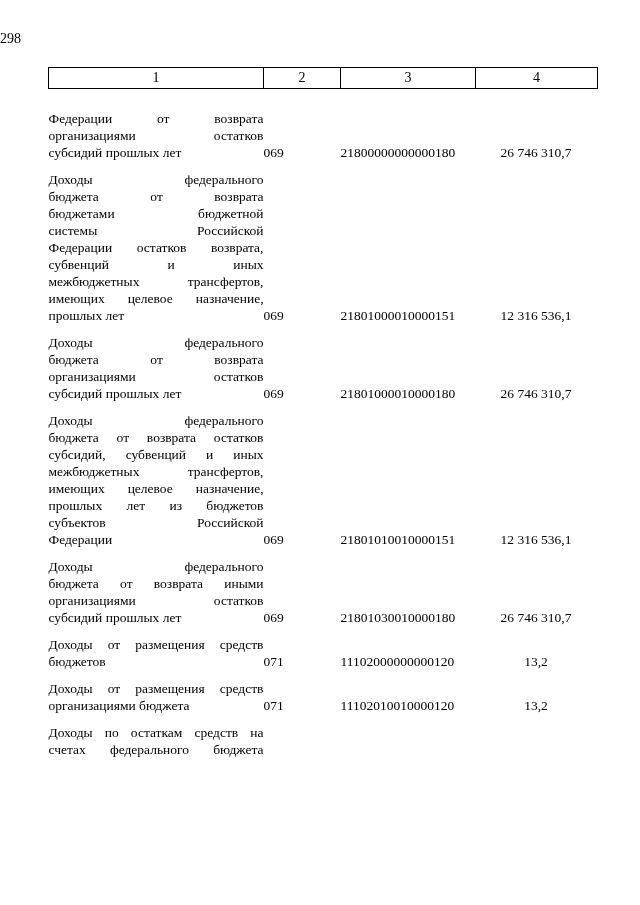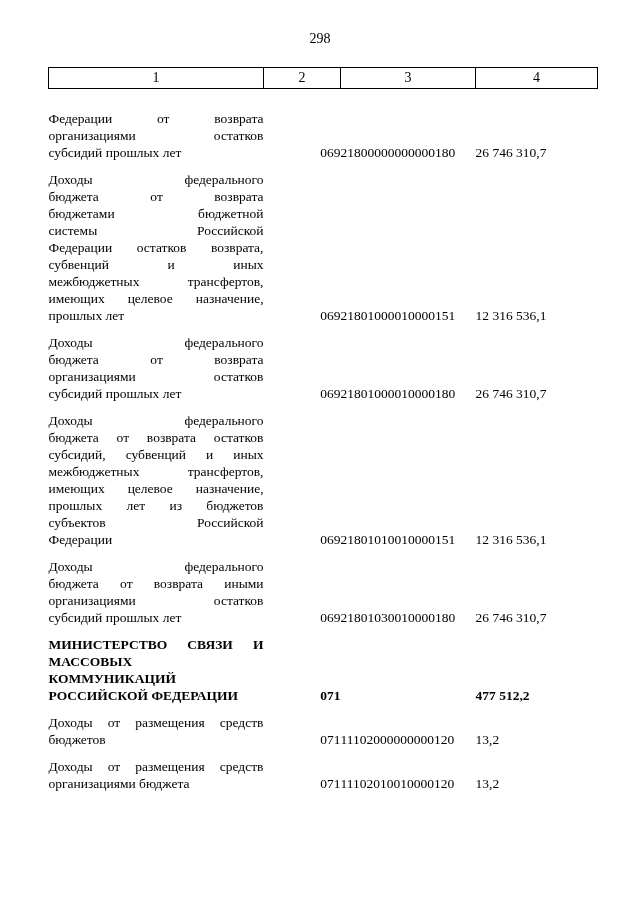--- a/index.html
+++ b/index.html
@@ -9,21 +9,21 @@
     width: 640px;
     height: 905px;
     background: #ffffff;
     color: #000;
     font-family: "Liberation Serif", serif;
     font-size: 13.5px;
     overflow: hidden;
   }
   .page-number {
     padding-top: 31px;
-    text-align: center;
+    text-align: left;
     font-size: 14px;
     line-height: 15px;
   }
   .budget-table {
     border-collapse: collapse;
     table-layout: fixed;
     width: 549px;
     margin: 21px 0 0 48px;
   }
   .col-name   { width: 215px; }
@@ -43,23 +43,23 @@
     vertical-align: bottom;
     padding: 10px 0 0 0;
     line-height: 17px;
   }
   tbody tr:first-child td { padding-top: 21px; }
   td.c-name .line {
     text-align: justify;
     text-align-last: justify;
   }
   td.c-name .line.flush-left { text-align-last: left; }
-  td.c-admin  { text-align: right; }
+  td.c-admin  { text-align: left; }
   td.c-code   { text-align: left; }
-  td.c-amount { text-align: left; padding-right: 1px; }
+  td.c-amount { text-align: center; padding-right: 1px; }
   tr.bold td  { font-weight: bold; }
 </style>
 </head>
 <body>
 
 <div class="sheet">
   <div class="page-number">298</div>
 
   <table class="budget-table">
     <colgroup>
@@ -133,44 +133,42 @@
           <td class="c-name">
             <div class="line">Доходы федерального</div>
             <div class="line">бюджета от возврата иными</div>
             <div class="line">организациями остатков</div>
             <div class="line flush-left">субсидий прошлых лет</div>
           </td>
           <td class="c-admin">069</td>
           <td class="c-code">21801030010000180</td>
           <td class="c-amount">26 746 310,7</td>
         </tr>
-        <tr class="bold">
-          <td class="c-name">
-            <div class="line">МИНИСТЕРСТВО СВЯЗИ И</div>
-            <div class="line">МАССОВЫХ</div>
-            <div class="line">КОММУНИКАЦИЙ</div>
-            <div class="line flush-left">РОССИЙСКОЙ ФЕДЕРАЦИИ</div>
-          </td>
-          <td class="c-admin">071</td>
-          <td class="c-code"></td>
-          <td class="c-amount">477 512,2</td>
-        </tr>
         <tr>
           <td class="c-name">
             <div class="line">Доходы от размещения средств</div>
             <div class="line flush-left">бюджетов</div>
           </td>
           <td class="c-admin">071</td>
           <td class="c-code">11102000000000120</td>
           <td class="c-amount">13,2</td>
         </tr>
         <tr>
           <td class="c-name">
             <div class="line">Доходы от размещения средств</div>
             <div class="line flush-left">организациями бюджета</div>
           </td>
           <td class="c-admin">071</td>
           <td class="c-code">11102010010000120</td>
           <td class="c-amount">13,2</td>
         </tr>
+        <tr>
+          <td class="c-name">
+            <div class="line">Доходы по остаткам средств на</div>
+            <div class="line">счетах федерального бюджета</div>
+          </td>
+          <td class="c-admin"></td>
+          <td class="c-code"></td>
+          <td class="c-amount"></td>
+        </tr>
       </tbody>
   </table>
 </div>
 
 </body></html>

